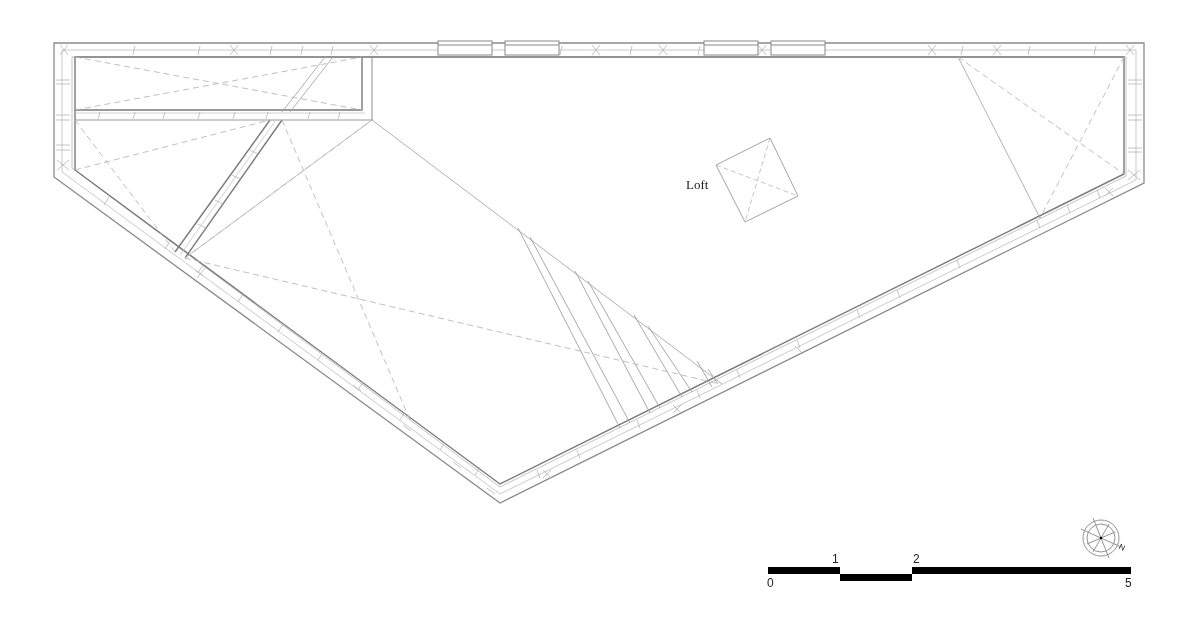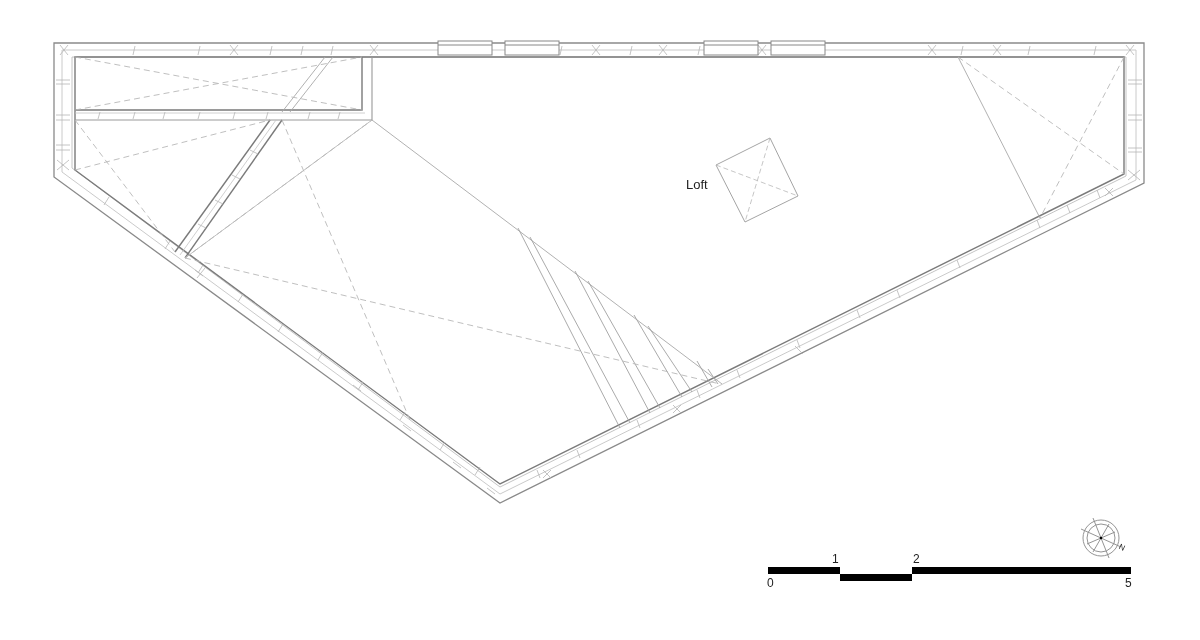--- a/index.html
+++ b/index.html
@@ -120,19 +120,19 @@
     <circle r="18"></circle>
     <circle r="14"></circle>
     <line x1="-20" y1="-9" x2="20" y2="9"></line>
     <line x1="-8" y1="-20" x2="8" y2="20"></line>
     <line x1="-8" y1="14" x2="8" y2="-14"></line>
     <line x1="-14" y1="6" x2="14" y2="-6"></line>
     <circle r="1.2" fill="#000" stroke="none"></circle>
   </g>
 </svg>
 
-<div class="lbl" style="left:686px;top:177px;">Loft</div>
+<div class="lbl" style="left:686px;top:177px;font-family:Liberation Serif, serif;">Loft</div>
 
 <div class="scale-lbl" style="left:767px;top:576px;">0</div>
 <div class="scale-lbl" style="left:832px;top:552px;">1</div>
 <div class="scale-lbl" style="left:913px;top:552px;">2</div>
 <div class="scale-lbl" style="left:1125px;top:576px;">5</div>
 <div class="scale-lbl" style="left:1119px;top:543px;font-size:8px;transform:rotate(25deg);">N</div>
 
 </body></html>

